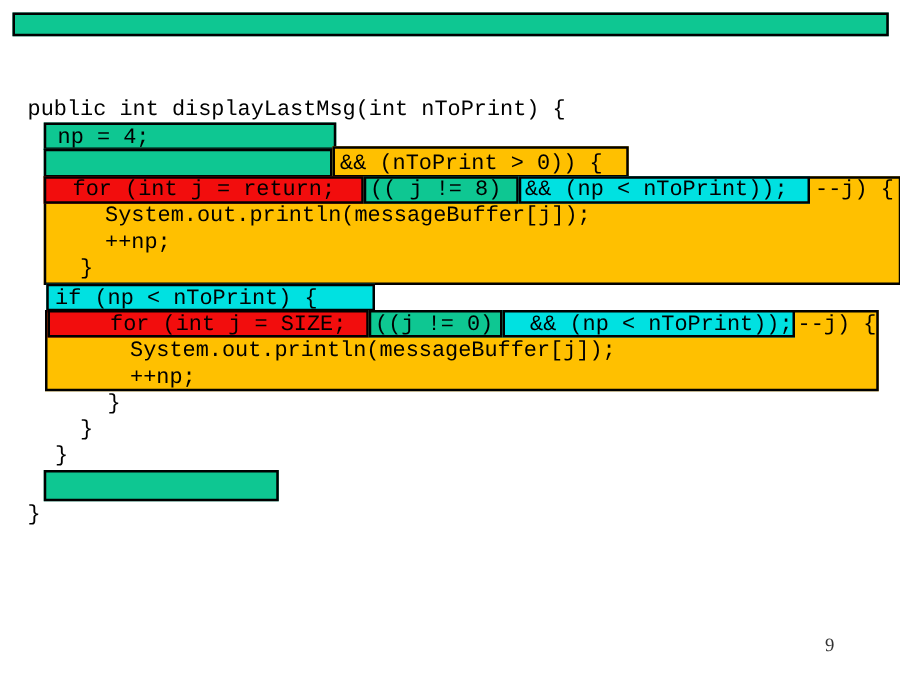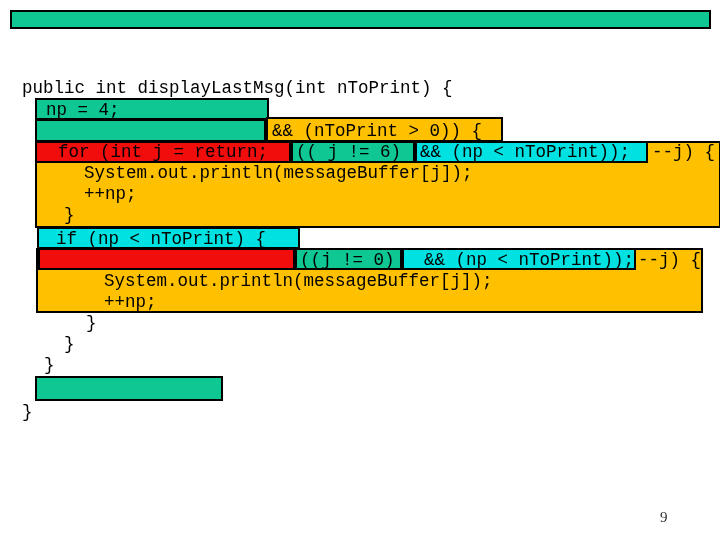--- a/index.html
+++ b/index.html
@@ -53,27 +53,28 @@
     <div class="hl-box" style="left: 37px; top: 227px; width: 263px; height: 22px; background: rgb(0, 225, 225);"></div>
     <div class="hl-box" style="left: 36px; top: 248px; width: 667px; height: 65px; background: rgb(255, 192, 0);"></div>
     <div class="hl-box" style="left: 38px; top: 248px; width: 257px; height: 22px; background: rgb(242, 13, 13);"></div>
     <div class="hl-box" style="left: 295px; top: 248px; width: 107px; height: 22px; background: rgb(14, 199, 146);"></div>
     <div class="hl-box" style="left: 402px; top: 248px; width: 234px; height: 22px; background: rgb(0, 225, 225);"></div>
     <div class="hl-box" style="left: 35px; top: 376px; width: 188px; height: 25px; background: rgb(14, 199, 146);"></div>
     <div class="code-run" style="left: 22px; top: 78px;">public int displayLastMsg(int nToPrint) {</div>
     <div class="code-run" style="left: 46px; top: 100px;">np = 4;</div>
     <div class="code-run" style="left: 272px; top: 121px;">&amp;&amp; (nToPrint &gt; 0)) {</div>
     <div class="code-run" style="left: 58px; top: 142px;">for (int j = return;</div>
-    <div class="code-run" style="left: 296px; top: 142px;">(( j != 6)</div>
+    <div class="code-run" style="left: 296px; top: 142px;">(( j != 8)</div>
     <div class="code-run" style="left: 420px; top: 142px;">&amp;&amp; (np &lt; nToPrint));</div>
     <div class="code-run" style="left: 652px; top: 142px;">--j) {</div>
     <div class="code-run" style="left: 84px; top: 163px;">System.out.println(messageBuffer[j]);</div>
     <div class="code-run" style="left: 84px; top: 184px;">++np;</div>
     <div class="code-run" style="left: 64px; top: 205px;">}</div>
-    <div class="code-run" style="left: 56px; top: 229px;">if (np &lt; nToPrint) {</div>
+    <div class="code-run" style="left: 44px; top: 229px;">if (np &lt; nToPrint) {</div>
+    <div class="code-run" style="left: 88px; top: 250px;">for (int j = SIZE;</div>
     <div class="code-run" style="left: 300px; top: 250px;">((j != 0)</div>
     <div class="code-run" style="left: 424px; top: 250px;">&amp;&amp; (np &lt; nToPrint));</div>
     <div class="code-run" style="left: 638px; top: 250px;">--j) {</div>
     <div class="code-run" style="left: 104px; top: 271px;">System.out.println(messageBuffer[j]);</div>
     <div class="code-run" style="left: 104px; top: 292px;">++np;</div>
     <div class="code-run" style="left: 86px; top: 313px;">}</div>
     <div class="code-run" style="left: 64px; top: 334px;">}</div>
     <div class="code-run" style="left: 44px; top: 355px;">}</div>
     <div class="code-run" style="left: 22px; top: 402px;">}</div>
   </div>

